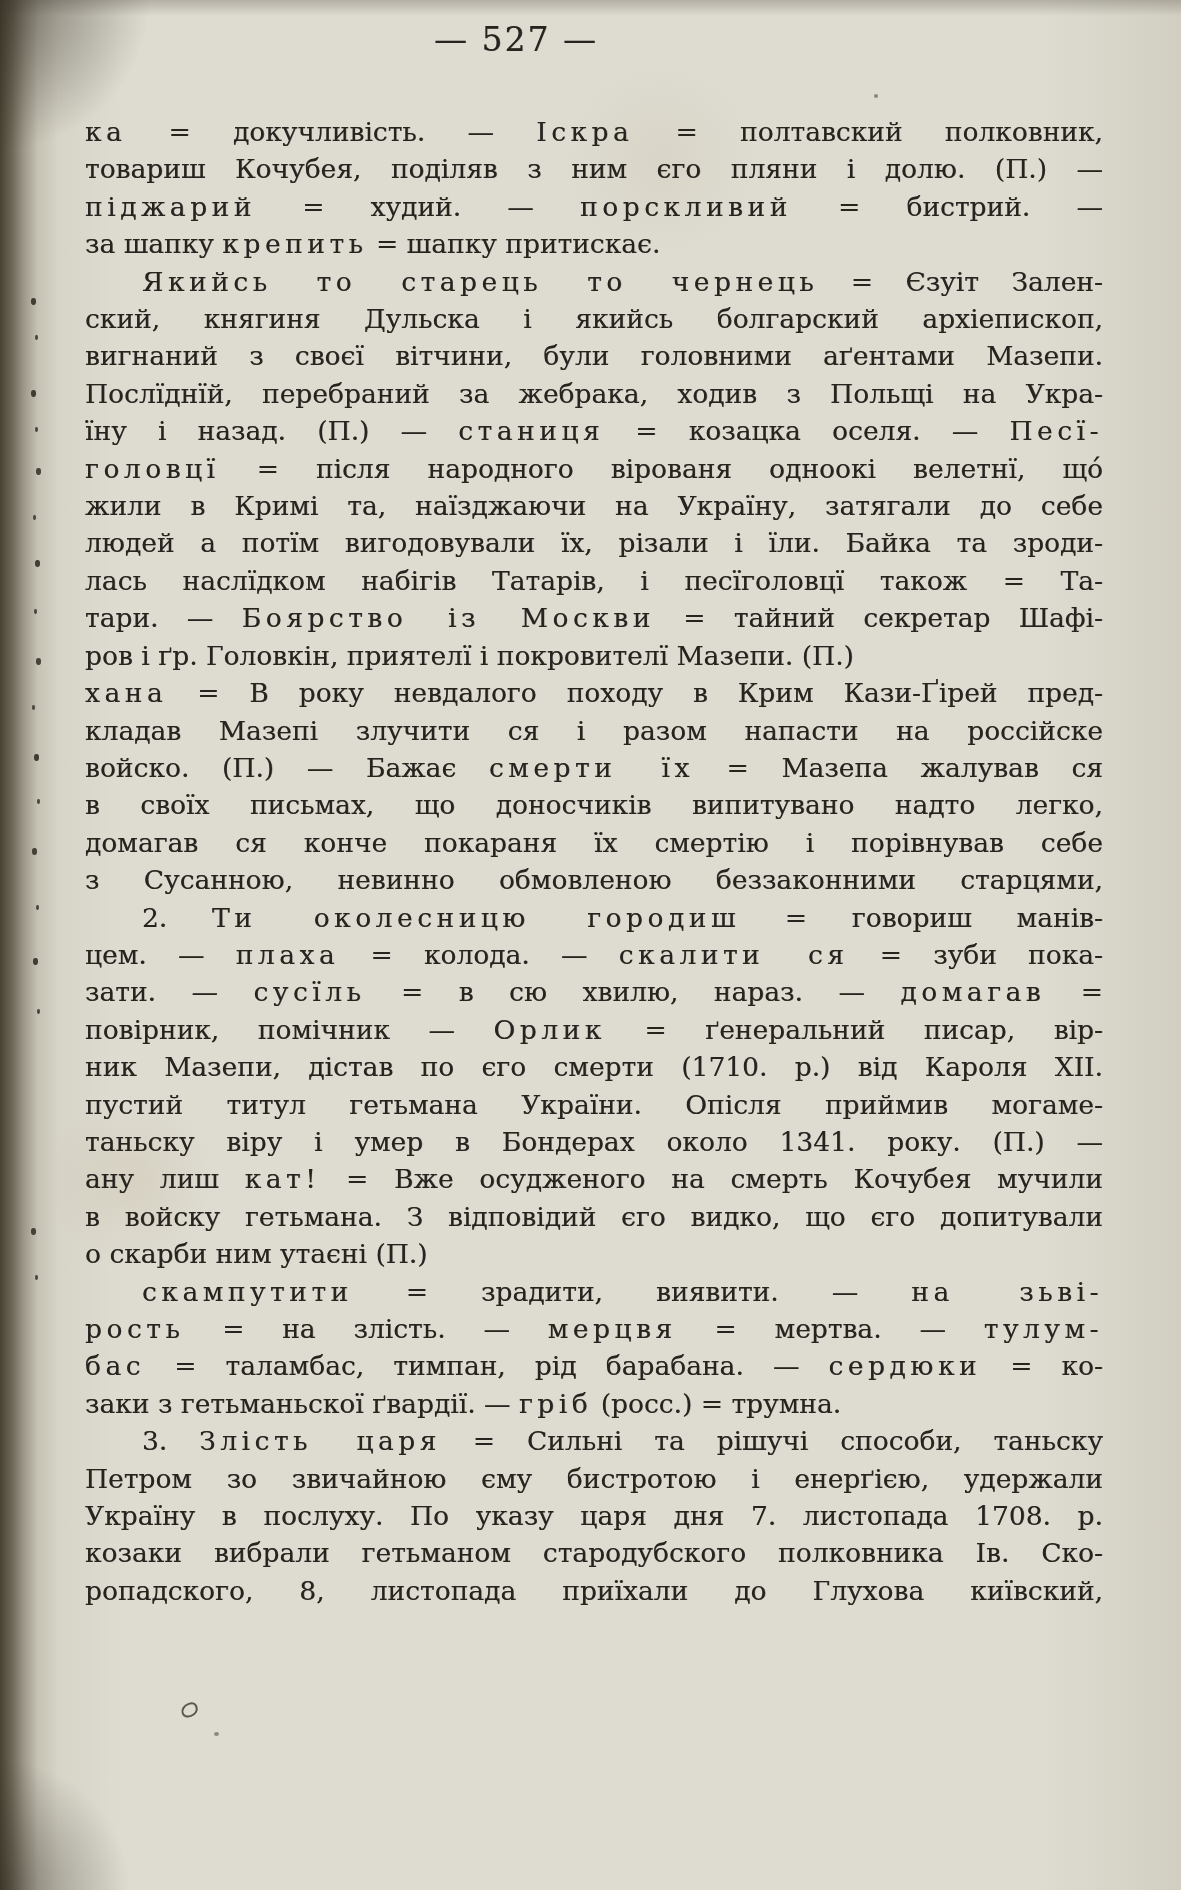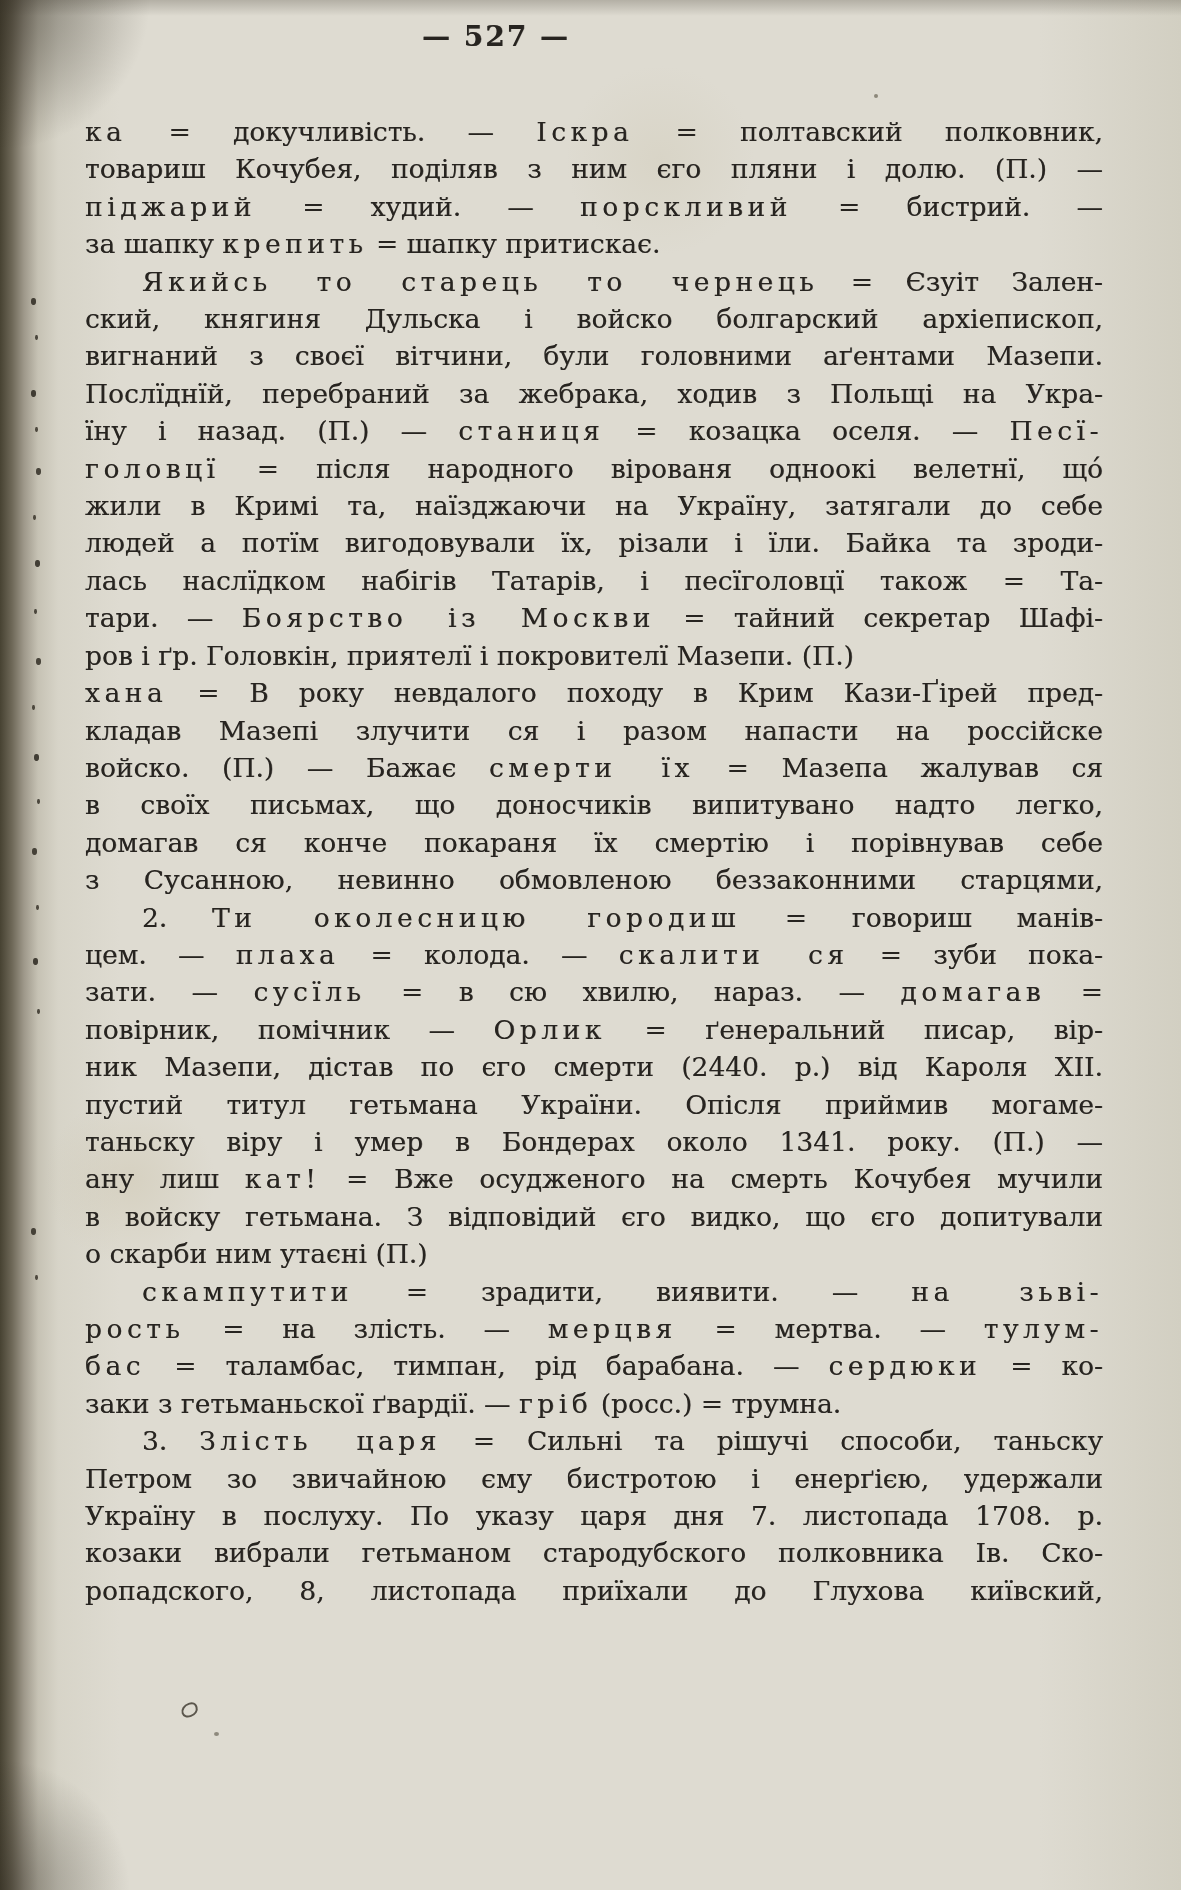--- a/index.html
+++ b/index.html
@@ -12,23 +12,23 @@
     background:
       radial-gradient(circle at 130px 1180px, rgba(185,172,135,0.22), rgba(185,172,135,0) 85px),
       radial-gradient(circle at 660px 160px, rgba(185,175,140,0.15), rgba(185,175,140,0) 95px),
       radial-gradient(circle at 0px 0px, rgba(48,43,33,0.55), rgba(48,43,33,0) 150px),
       radial-gradient(circle at 0px 1890px, rgba(48,43,33,0.45), rgba(48,43,33,0) 130px),
       linear-gradient(180deg, rgba(70,64,52,0.28) 0px, rgba(70,64,52,0) 16px),
       linear-gradient(90deg, #474232 0px, #6e6858 12px, #9e988a 24px, #c6c2b4 38px, #d7d4c8 58px, #dedbd1 120px, #dedbd1 88%, #d2cfc2 100%);
   }
   .page-number{
     position:absolute;
-    top:20px;left:81px;width:830px;
+    top:20px;left:101px;width:830px;
     text-align:center;
-    font-size:28px;font-weight:700;
+    font-size:33px;font-weight:400;
     letter-spacing:2px;
     text-shadow:0.4px 0.4px 0.6px rgba(39,36,32,0.5);
   }
   .text-block{
     position:absolute;
     left:85px;top:113px;width:1018px;
     font-size:26.5px;line-height:37.4px;
     text-shadow:0.35px 0.35px 0.55px rgba(39,36,32,0.5);
   }
   .line{white-space:normal;}
@@ -63,41 +63,41 @@
   <div class="dust-a"></div>
   <div class="dust-b"></div>
   <div class="stray-mark"></div>
   <div class="page-number">— 527 —</div>
   <div class="text-block">
       <div class="line just"><span class="em">ка</span><span> = докучливість. — </span><span class="em">Іскра</span><span> = полтавский полковник,</span></div>
       <div class="line just"><span>товариш Кочубея, поділяв з ним єго пляни і долю. (П.) —</span></div>
       <div class="line just"><span class="em">піджарий</span><span> = худий. — </span><span class="em">порскливий</span><span> = бистрий. —</span></div>
       <div class="line"><span>за шапку </span><span class="em">крепить</span><span> = шапку притискає.</span></div>
       <div class="line ind just"><span class="em">Якийсь то старець то чернець</span><span> = Єзуіт Зален-</span></div>
-      <div class="line just"><span>ский, княгиня Дульска і войско болгарский архіепископ,</span></div>
+      <div class="line just"><span>ский, княгиня Дульска і якийсь болгарский архіепископ,</span></div>
       <div class="line just"><span>вигнаний з своєї вітчини, були головними аґентами Мазепи.</span></div>
       <div class="line just"><span>Послїднїй, перебраний за жебрака, ходив з Польщі на Укра-</span></div>
       <div class="line just"><span>їну і назад. (П.) — </span><span class="em">станиця</span><span> = козацка оселя. — </span><span class="em">Песї-</span></div>
       <div class="line just"><span class="em">головцї</span><span> = після народного вірованя одноокі велетнї, щó</span></div>
       <div class="line just"><span>жили в Кримі та, наїзджаючи на Україну, затягали до себе</span></div>
       <div class="line just"><span>людей а потїм вигодовували їх, різали і їли. Байка та зроди-</span></div>
       <div class="line just"><span>лась наслїдком набігів Татарів, і песїголовцї також = Та-</span></div>
       <div class="line just"><span>тари. — </span><span class="em">Боярство із Москви</span><span> = тайний секретар Шафі-</span></div>
       <div class="line"><span>ров і ґр. Головкін, приятелї і покровителї Мазепи. (П.)</span></div>
       <div class="line just"><span class="em">хана</span><span> = В року невдалого походу в Крим Кази-Ґірей пред-</span></div>
       <div class="line just"><span>кладав Мазепі злучити ся і разом напасти на россійске</span></div>
       <div class="line just"><span>войско. (П.) — Бажає </span><span class="em">смерти їх</span><span> = Мазепа жалував ся</span></div>
       <div class="line just"><span>в своїх письмах, що доносчиків випитувано надто легко,</span></div>
       <div class="line just"><span>домагав ся конче покараня їх смертію і порівнував себе</span></div>
       <div class="line just"><span>з Сусанною, невинно обмовленою беззаконними старцями,</span></div>
       <div class="line ind just"><span>2. </span><span class="em">Ти околесницю городиш</span><span> = говориш манів-</span></div>
       <div class="line just"><span>цем. — </span><span class="em">плаха</span><span> = колода. — </span><span class="em">скалити ся</span><span> = зуби пока-</span></div>
       <div class="line just"><span>зати. — </span><span class="em">сусїль</span><span> = в сю хвилю, нараз. — </span><span class="em">домагав</span><span> =</span></div>
       <div class="line just"><span>повірник, помічник — </span><span class="em">Орлик</span><span> = ґенеральний писар, вір-</span></div>
-      <div class="line just"><span>ник Мазепи, дістав по єго смерти (2440. р.) від Кароля XII.</span></div>
+      <div class="line just"><span>ник Мазепи, дістав по єго смерти (1710. р.) від Кароля XII.</span></div>
       <div class="line just"><span>пустий титул гетьмана України. Опісля приймив могаме-</span></div>
       <div class="line just"><span>таньску віру і умер в Бондерах около 1341. року. (П.) —</span></div>
       <div class="line just"><span>ану лиш </span><span class="em">кат!</span><span> = Вже осудженого на смерть Кочубея мучили</span></div>
       <div class="line just"><span>в войску гетьмана. З відповідий єго видко, що єго допитували</span></div>
       <div class="line"><span>о скарби ним утаєні (П.)</span></div>
       <div class="line ind just"><span class="em">скампутити</span><span> = зрадити, виявити. — </span><span class="em">на зьві-</span></div>
       <div class="line just"><span class="em">рость</span><span> = на злість. — </span><span class="em">мерцвя</span><span> = мертва. — </span><span class="em">тулум-</span></div>
       <div class="line just"><span class="em">бас</span><span> = таламбас, тимпан, рід барабана. — </span><span class="em">сердюки</span><span> = ко-</span></div>
       <div class="line"><span>заки з гетьманьскої ґвардії. — </span><span class="em">гріб</span><span> (росс.) = трумна.</span></div>
       <div class="line ind just"><span>3. </span><span class="em">Злість царя</span><span> = Сильні та рішучі способи, таньску</span></div>

